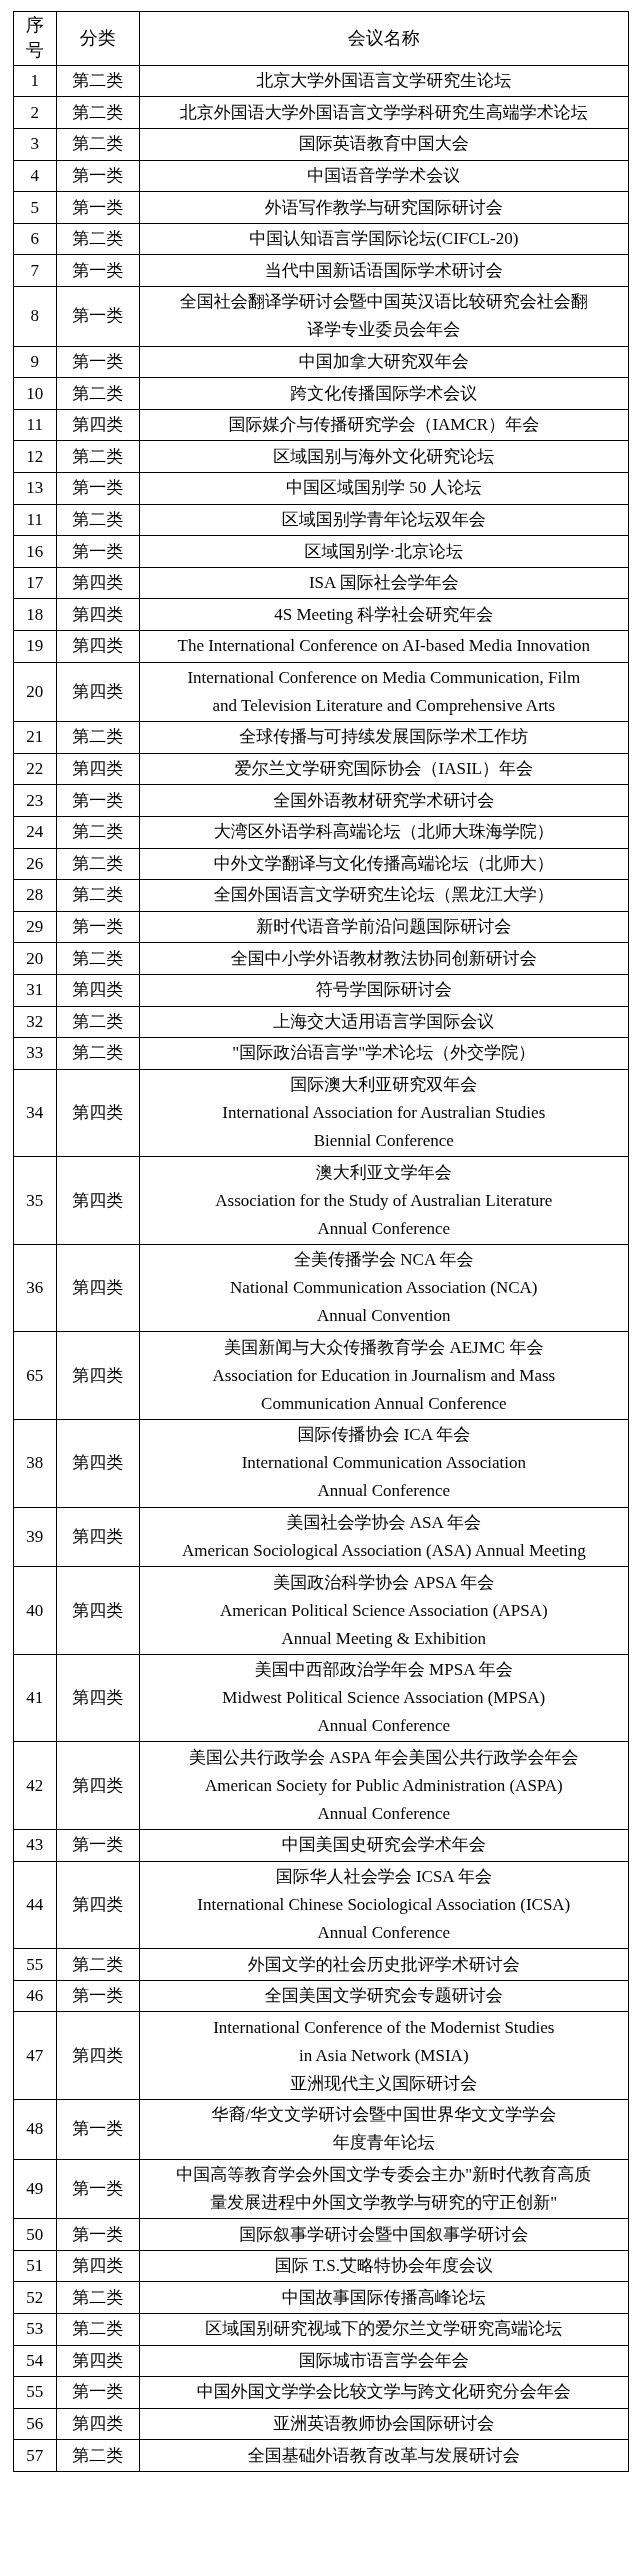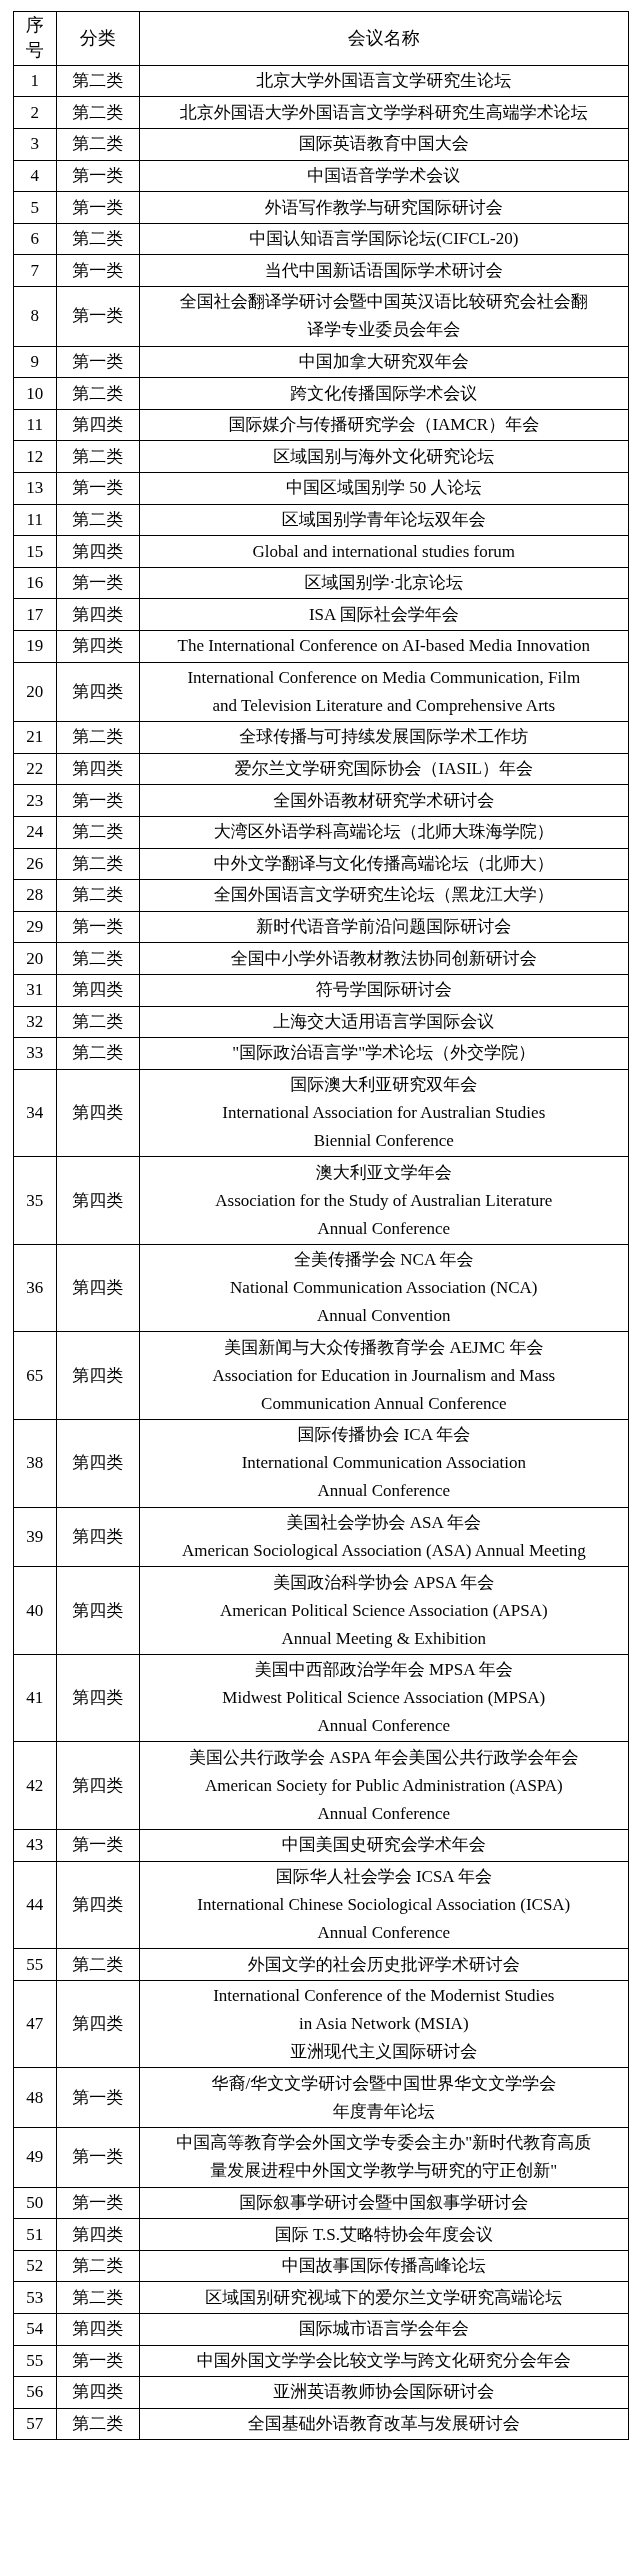--- a/index.html
+++ b/index.html
@@ -139,35 +139,35 @@
           <td class="c-no">13</td>
           <td class="c-cat">第一类</td>
           <td class="c-name">中国区域国别学 50 人论坛</td>
         </tr>
         <tr>
           <td class="c-no">11</td>
           <td class="c-cat">第二类</td>
           <td class="c-name">区域国别学青年论坛双年会</td>
         </tr>
         <tr>
-          <td class="c-no">15</td>
-          <td class="c-cat">第四类</td>
-          <td class="c-name">Global and international studies forum</td>
-        </tr>
-        <tr>
           <td class="c-no">16</td>
           <td class="c-cat">第一类</td>
           <td class="c-name">区域国别学·北京论坛</td>
         </tr>
         <tr>
           <td class="c-no">17</td>
           <td class="c-cat">第四类</td>
           <td class="c-name">ISA 国际社会学年会</td>
         </tr>
         <tr>
+          <td class="c-no">18</td>
+          <td class="c-cat">第四类</td>
+          <td class="c-name">4S Meeting 科学社会研究年会</td>
+        </tr>
+        <tr>
           <td class="c-no">19</td>
           <td class="c-cat">第四类</td>
           <td class="c-name">The International Conference on AI-based Media Innovation</td>
         </tr>
         <tr>
           <td class="c-no">20</td>
           <td class="c-cat">第四类</td>
           <td class="c-name">International Conference on Media Communication, Film<br>and Television Literature and Comprehensive Arts</td>
         </tr>
         <tr>
@@ -277,20 +277,25 @@
         </tr>
         <tr>
           <td class="c-no">44</td>
           <td class="c-cat">第四类</td>
           <td class="c-name">国际华人社会学会 ICSA 年会<br>International Chinese Sociological Association (ICSA)<br>Annual Conference</td>
         </tr>
         <tr>
           <td class="c-no">55</td>
           <td class="c-cat">第二类</td>
           <td class="c-name">外国文学的社会历史批评学术研讨会</td>
+        </tr>
+        <tr>
+          <td class="c-no">46</td>
+          <td class="c-cat">第一类</td>
+          <td class="c-name">全国美国文学研究会专题研讨会</td>
         </tr>
         <tr>
           <td class="c-no">47</td>
           <td class="c-cat">第四类</td>
           <td class="c-name">International Conference of the Modernist Studies<br>in Asia Network (MSIA)<br>亚洲现代主义国际研讨会</td>
         </tr>
         <tr>
           <td class="c-no">48</td>
           <td class="c-cat">第一类</td>
           <td class="c-name">华裔/华文文学研讨会暨中国世界华文文学学会<br>年度青年论坛</td>

